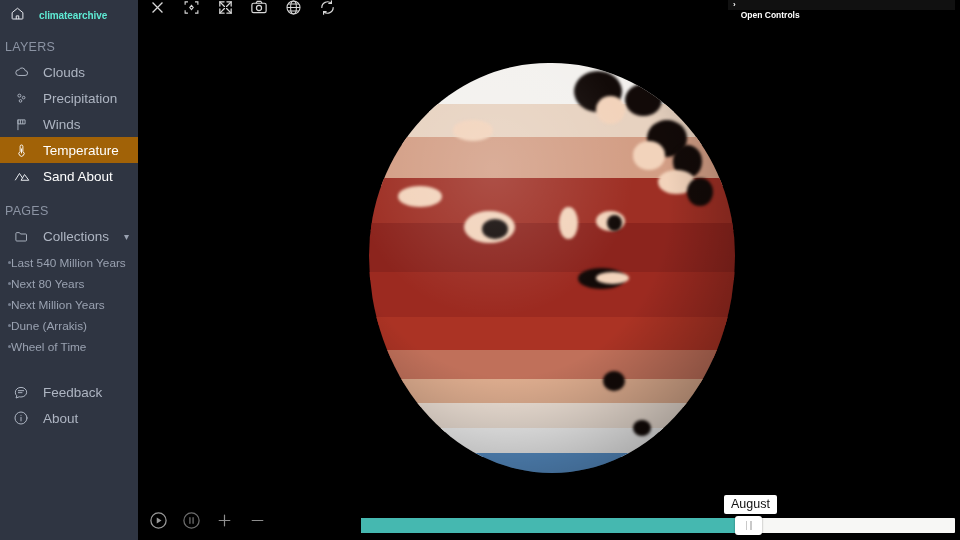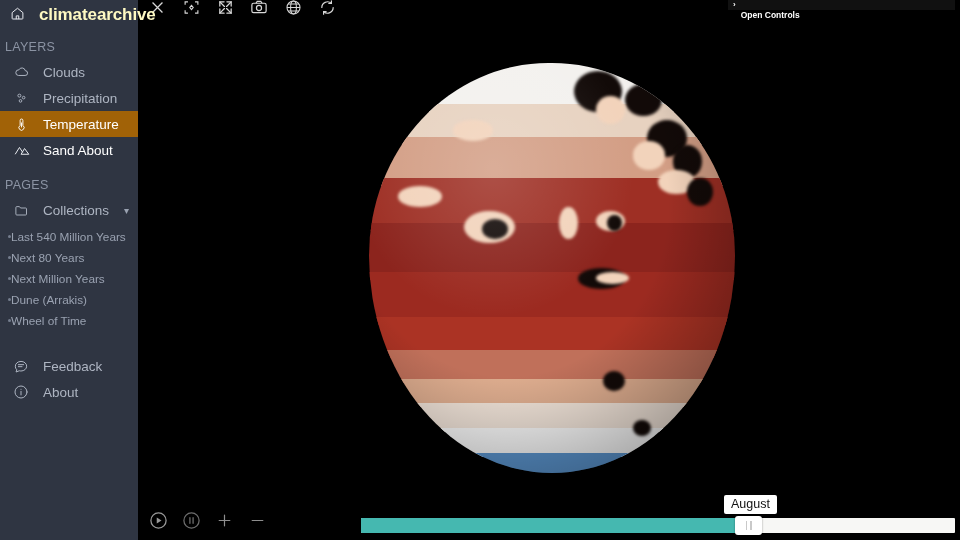--- a/index.html
+++ b/index.html
@@ -10,21 +10,21 @@
     -webkit-font-smoothing:antialiased;
   }
   #app { position:relative; width:960px; height:540px; background:#000; }
 
   
   #sidebar {
     position:absolute; left:0; top:0; width:138px; height:540px;
     background:#2f3542; z-index:40;
   }
   .brand { display:flex; align-items:center; height:30px; padding-left:10px; gap:14px; }
-  .brand-name { color:#fef9c3; font-size:17px; font-weight:bold; letter-spacing:-0.1px; }
+  .brand-name { color:#5eead4; font-size:10px; font-weight:bold; letter-spacing:-0.1px; }
 
   .sec-title {
     color:#8b93a3; font-size:12.5px; letter-spacing:0.3px;
     padding-left:5px; margin-top:10px; margin-bottom:5px;
   }
   .row {
     display:flex; align-items:center; height:26px; gap:13px;
     padding-left:13px; color:#aeb5c2; font-size:13.5px;
   }
   .row .ic { width:17px; display:flex; align-items:center; justify-content:center; flex:0 0 17px; }
@@ -251,20 +251,30 @@
         <div class="row">
           <span class="ic">
             <svg width="15" height="15" viewBox="0 0 24 24" fill="none" stroke="#aeb5c2" stroke-width="1.5">
               <circle cx="8.6" cy="7.4" r="2.4"></circle>
               <circle cx="15.4" cy="10.6" r="2.1"></circle>
               <circle cx="10.4" cy="15.8" r="2.1"></circle>
             </svg>
           </span>
           <span>Precipitation</span>
         </div>
+        <div class="row">
+          <span class="ic">
+            <svg width="15" height="15" viewBox="0 0 24 24" fill="none" stroke="#aeb5c2" stroke-width="1.5" stroke-linejoin="round">
+              <path d="M6.3 4v17"></path>
+              <path d="M6.3 4.6h11.4v6.4H6.3z"></path>
+              <path d="M10.2 4.6v6.4 M14 4.6v6.4"></path>
+            </svg>
+          </span>
+          <span>Winds</span>
+        </div>
         <div class="row sel">
           <span class="ic">
             <svg width="15" height="15" viewBox="0 0 24 24" fill="none" stroke="#ffffff" stroke-width="1.5">
               <path d="M14.2 13.6V5.4a2.2 2.2 0 0 0-4.4 0v8.2a4.1 4.1 0 1 0 4.4 0z"></path>
               <path d="M12 9.4v6.6" stroke-linecap="round"></path>
             </svg>
           </span>
           <span>Temperature</span>
         </div>
         <div class="row bold">

